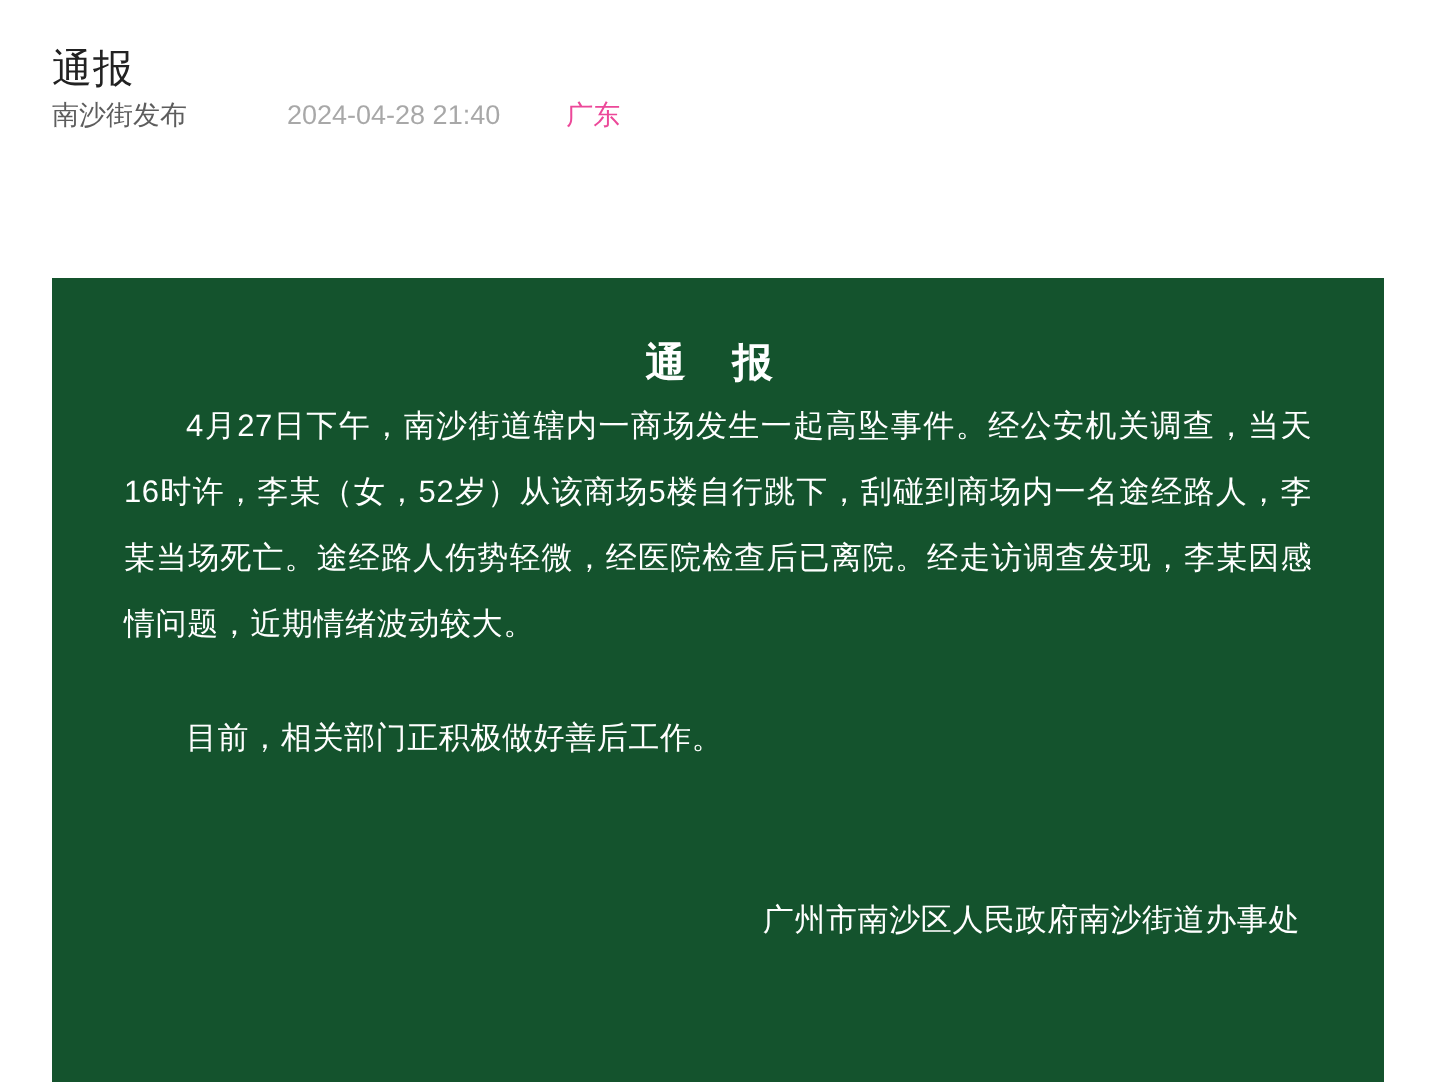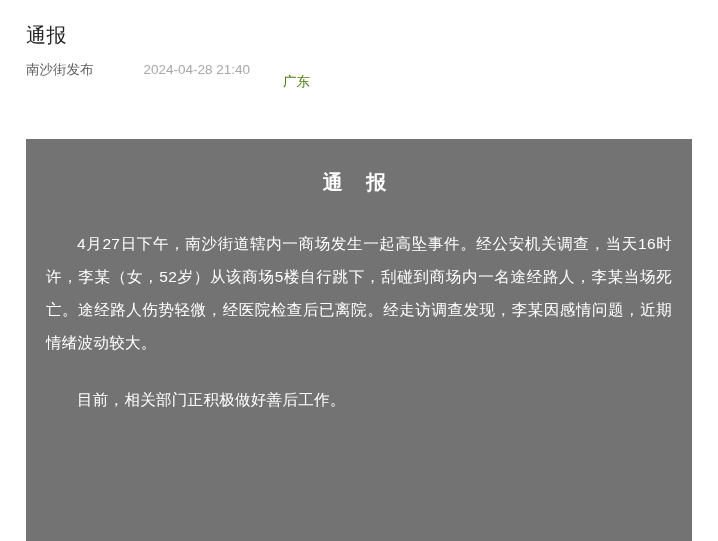--- a/index.html
+++ b/index.html
@@ -41,47 +41,45 @@
     gap: 20px;
   }
   .meta-source {
     color: #5d5d5d;
   }
   .meta-date {
     color: #a8a8a8;
     margin-left: 30px;
   }
   .meta-region {
-    color: #4d7c0f;
+    color: #ec4899;
     margin-left: 13px;
-    margin-top: 24px;
   }
   .notice-card {
     position: absolute;
     left: 26px;
     top: 139px;
     width: 666px;
     height: 402px;
-    background: #737373;
+    background: #14532d;
     box-sizing: border-box;
     padding: 0;
   }
   .notice-heading {
     margin: 0;
     padding-top: 28px;
     text-align: center;
     color: #ffffff;
     font-size: 20px;
     font-weight: bold;
     letter-spacing: 9px;
     line-height: 30px;
   }
   .notice-body {
-    padding: 0 20px;
-    margin-top: 30px;
+    padding: 0 36px;
   }
   .notice-para {
     color: #ffffff;
     font-size: 15.5px;
     line-height: 33px;
     text-align: justify;
     text-indent: 2em;
     margin: 0 0 24px 0;
     letter-spacing: 0.3px;
   }
@@ -114,16 +112,17 @@
 
   <div class="notice-card">
     <div class="notice-heading">通 报</div>
 
     <div class="notice-body">
       <p class="notice-para">4月27日下午，南沙街道辖内一商场发生一起高坠事件。经公安机关调查，当天16时许，李某（女，52岁）从该商场5楼自行跳下，刮碰到商场内一名途经路人，李某当场死亡。途经路人伤势轻微，经医院检查后已离院。经走访调查发现，李某因感情问题，近期情绪波动较大。</p>
       <p class="notice-para">目前，相关部门正积极做好善后工作。</p>
     </div>
 
     <div class="notice-signature">
+      <span class="sig-org">广州市南沙区人民政府南沙街道办事处</span>
     </div>
   </div>
 
 </div>
 
 </body></html>

